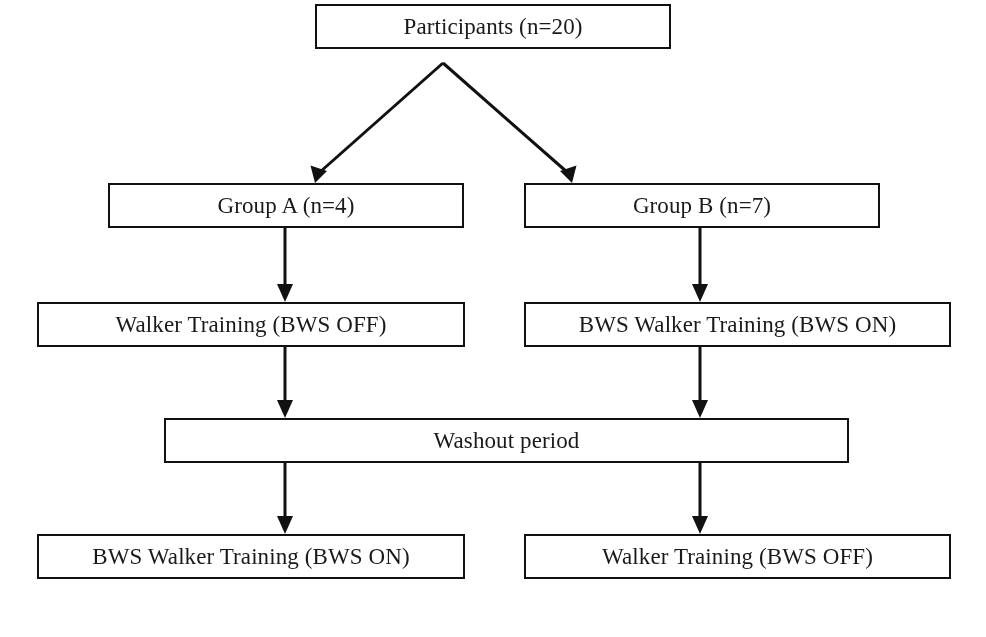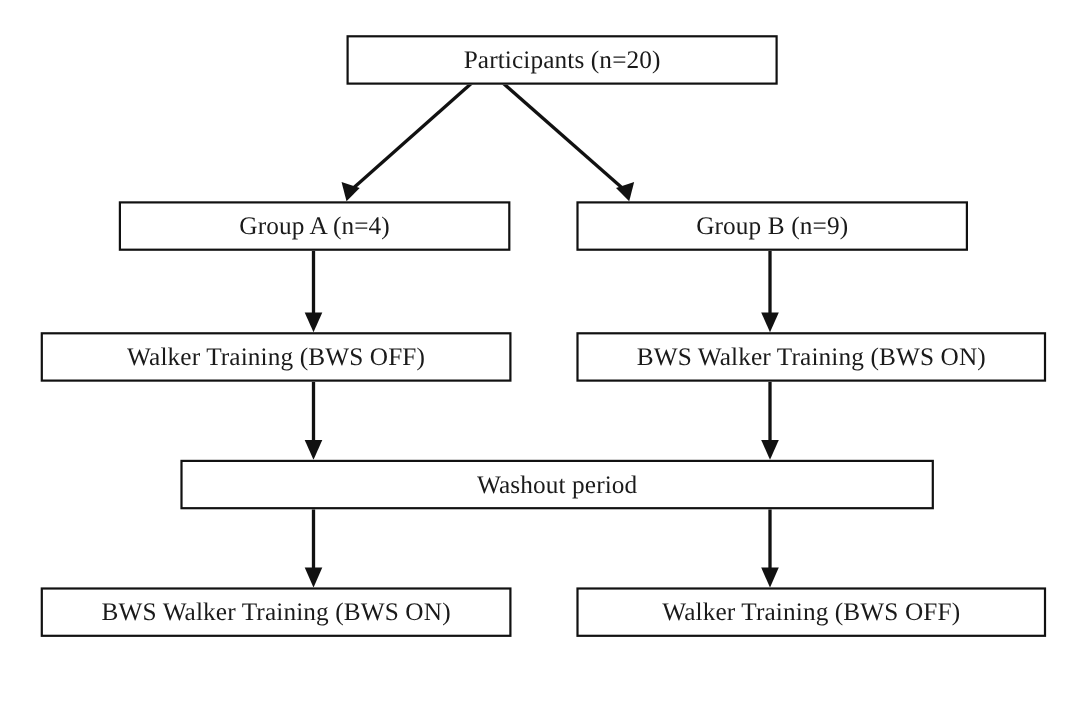--- a/index.html
+++ b/index.html
@@ -31,21 +31,21 @@
     line-height: 1;
   }
   .node .node-label {
     font-family: "Liberation Serif", "DejaVu Serif", serif;
     font-size: 23px;
     color: #1a1a1a;
     white-space: nowrap;
     letter-spacing: 0.1px;
   }
   
-  #node-participants { left: 315px; top: 32px;  width: 392px; height: 45px; }
+  #node-participants { left: 315px; top: 4px;  width: 356px; height: 45px; }
   #node-group-a      { left: 108px; top: 183px; width: 356px; height: 45px; }
   #node-group-b      { left: 524px; top: 183px; width: 356px; height: 45px; }
   #node-arm-a1       { left: 37px;  top: 302px; width: 428px; height: 45px; }
   #node-arm-b1       { left: 524px; top: 302px; width: 427px; height: 45px; }
   #node-washout      { left: 164px; top: 418px; width: 685px; height: 45px; }
   #node-arm-a2       { left: 37px;  top: 534px; width: 428px; height: 45px; }
   #node-arm-b2       { left: 524px; top: 534px; width: 427px; height: 45px; }
 
   
   .connector {
@@ -109,21 +109,21 @@
 
   <div class="node" id="node-participants">
     <span class="node-label">Participants (n=20)</span>
   </div>
 
   <div class="node" id="node-group-a">
     <span class="node-label">Group A (n=4)</span>
   </div>
 
   <div class="node" id="node-group-b">
-    <span class="node-label">Group B (n=9)</span>
+    <span class="node-label">Group B (n=7)</span>
   </div>
 
   <div class="node" id="node-arm-a1">
     <span class="node-label">Walker Training (BWS OFF)</span>
   </div>
 
   <div class="node" id="node-arm-b1">
     <span class="node-label">BWS Walker Training (BWS ON)</span>
   </div>
 

